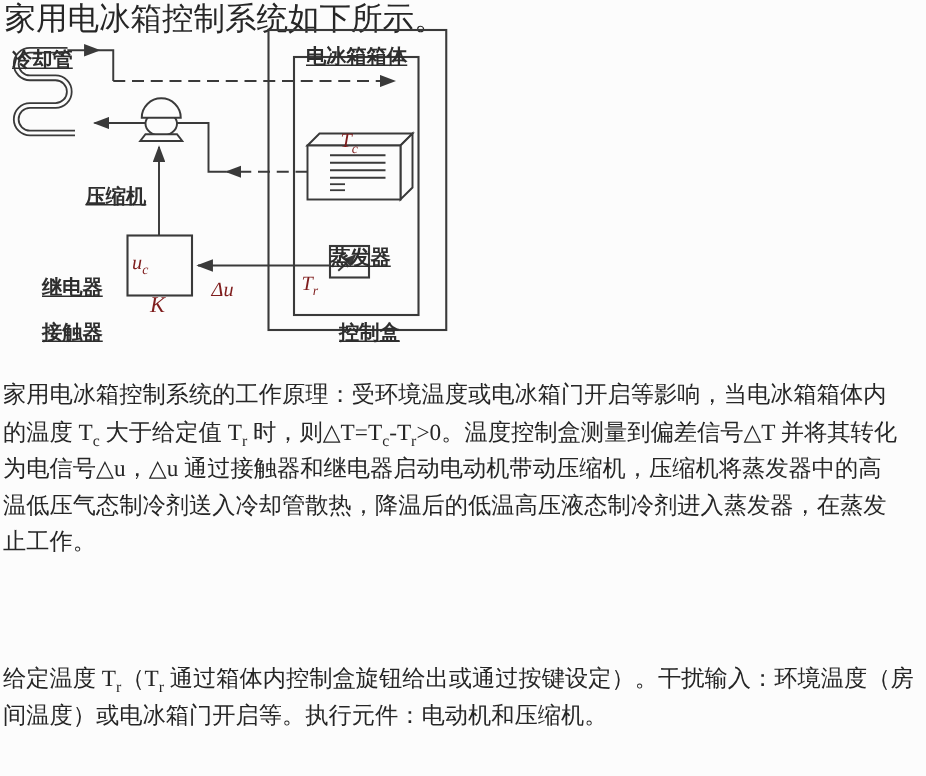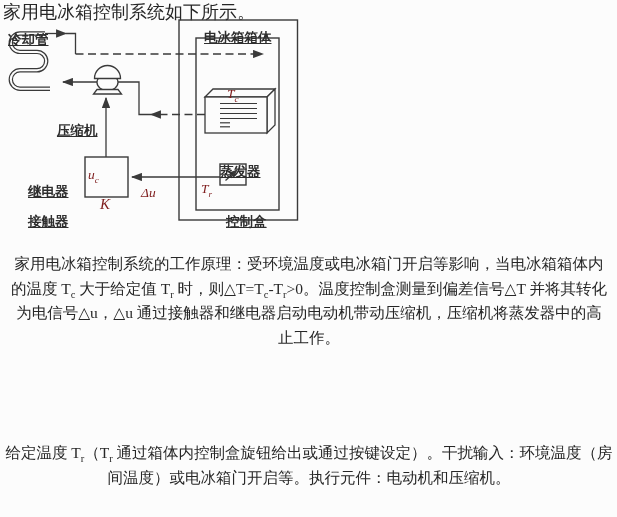--- a/index.html
+++ b/index.html
@@ -4,37 +4,37 @@
 <style>
   :root { --ink:#262626; --line:#3a3a3a; --bg:#fcfcfc; }
   html,body { margin:0; padding:0; }
   body {
     width:617px; height:517px; position:relative; overflow:hidden;
     background:var(--bg); color:var(--ink);
     font-family:"Liberation Serif","DejaVu Serif",serif;
   }
   .abs { position:absolute; }
   .title {
-    left:3px; top:3px; font-size:18px; line-height:18px; white-space:pre;
+    left:3px; top:3px; font-size:21px; line-height:18px; white-space:pre;
   }
   .diagram { left:0; top:0; width:310px; height:255px; }
   .dlabel {
     position:absolute; white-space:pre;
     font-family:"Liberation Sans","DejaVu Sans",sans-serif;
     font-weight:bold; font-size:13.5px; line-height:14px; color:#2e2e2e;text-decoration:underline;
   }
   .math {
     position:absolute; white-space:pre; font-style:italic;
     font-family:"Liberation Serif","DejaVu Serif",serif;
     font-size:13.5px; line-height:14px; color:#7f1d1d;
   }
   .math.k { font-size:15px; }
   sub { font-size:68%; line-height:0; }
   .para { left:2px; width:614px; font-size:15.5px; }
-  .para .tline { white-space:pre; line-height:24.6px; height:24.6px;text-align:center; }
+  .para .tline { white-space:pre; line-height:24.6px; height:24.6px; }
   .p2 { top:252px; }
   .p3 { top:441px; }
   svg { position:absolute; left:0; top:0; }
   .ln { stroke:var(--line); stroke-width:1.3; fill:none; }
   .lnd { stroke:var(--line); stroke-width:1.3; fill:none; stroke-dasharray:8 4.5; }
   .bx { stroke:var(--line); stroke-width:1.4; fill:none; }
   .whitefill { fill:var(--bg); stroke:var(--line); stroke-width:1.3; }
   .tube-o { stroke:var(--line); stroke-width:4.4; fill:none; }
   .tube-i { stroke:var(--bg); stroke-width:2; fill:none; }
   .fin { stroke:var(--line); stroke-width:1.2; }
@@ -120,20 +120,21 @@
     <div class="math" style="left:201px; top:182px">T<sub>r</sub></div>
     <div class="math" style="left:88px;  top:168px">u<sub>c</sub></div>
     <div class="math" style="left:141px; top:186px">Δu</div>
     <div class="math k" style="left:100px; top:197px">K</div>
   </div>
 
   <div class="abs para p2">
     <div class="tline">家用电冰箱控制系统的工作原理：受环境温度或电冰箱门开启等影响，当电冰箱箱体内</div>
     <div class="tline">的温度 T<sub>c</sub> 大于给定值 T<sub>r</sub> 时，则△T=T<sub>c</sub>-T<sub>r</sub>&gt;0。温度控制盒测量到偏差信号△T 并将其转化</div>
     <div class="tline">为电信号△u，△u 通过接触器和继电器启动电动机带动压缩机，压缩机将蒸发器中的高</div>
+    <div class="tline">温低压气态制冷剂送入冷却管散热，降温后的低温高压液态制冷剂进入蒸发器，在蒸发</div>
     <div class="tline">止工作。</div>
   </div>
 
   <div class="abs para p3">
     <div class="tline">给定温度 T<sub>r</sub>（T<sub>r</sub> 通过箱体内控制盒旋钮给出或通过按键设定）。干扰输入：环境温度（房</div>
     <div class="tline">间温度）或电冰箱门开启等。执行元件：电动机和压缩机。</div>
   </div>
 
 </div>
 

